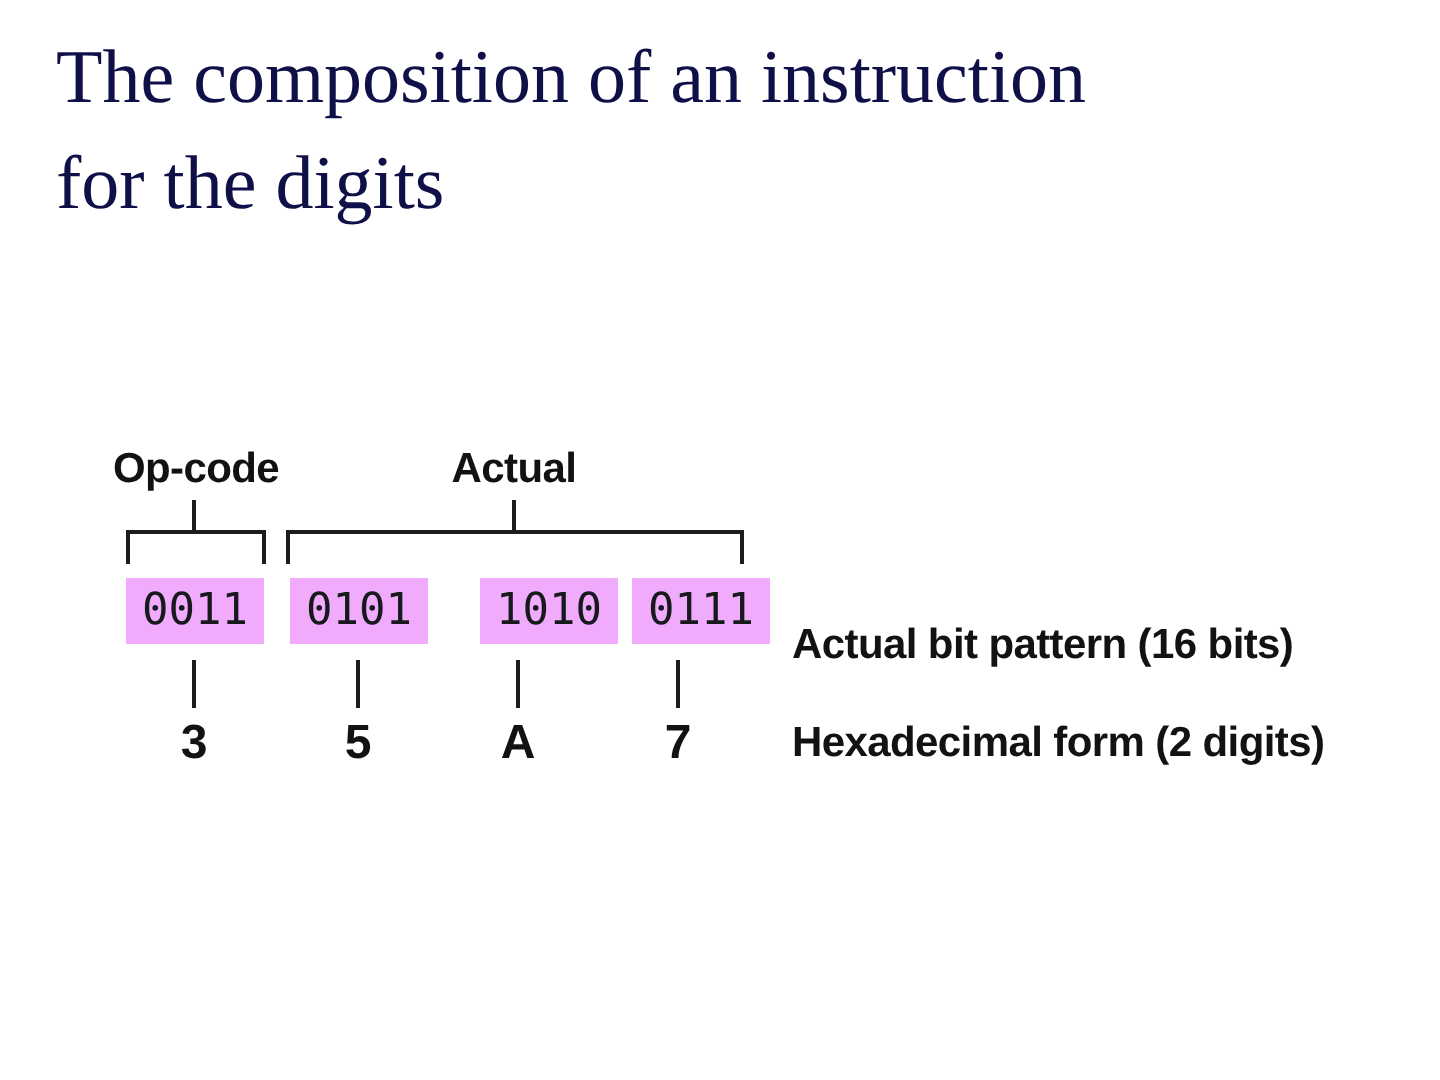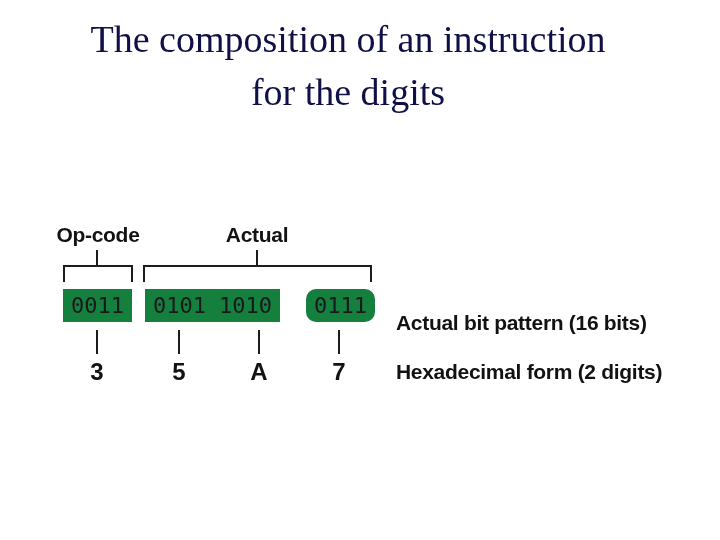--- a/index.html
+++ b/index.html
@@ -14,21 +14,20 @@
   
   .slide-title {
     position: absolute;
     left: 28px; top: 13px;
     width: 640px;
     font-family: "Liberation Serif", serif;
     font-size: 38px;
     line-height: 53px;
     font-weight: 400;
     color: #101048;
-    text-align: center;
   }
 
   
   .field-label {
     position: absolute;
     top: 222px;
     width: 120px;
     text-align: center;
     font-size: 21px;
     line-height: 26px;
@@ -57,31 +56,31 @@
     border-right: 2px solid #1c1c1c;
     box-sizing: border-box;
   }
   .bracket-opcode  { left: 63px;  width: 70px; }
   .bracket-operand { left: 143px; width: 229px; }
 
   
   .bitbox {
     position: absolute;
     top: 289px; height: 33px; width: 69px;
-    background: #15803d;
+    background: #f0abfc;
     text-align: center;
     line-height: 33px;
     font-family: "DejaVu Sans Mono", monospace;
     font-size: 22px;
     color: #17191c;
   }
   .b1 { left: 63px; }
   .b2 { left: 145px; }
-  .b3 { left: 211px; }
-  .b4 { left: 306px; border-radius: 10px; }
+  .b3 { left: 240px; }
+  .b4 { left: 316px; }
 
   
   .connector {
     position: absolute;
     top: 330px; height: 24px; width: 2px;
     background: #1c1c1c;
   }
   .c1 { left: 96px; }
   .c2 { left: 178px; }
   .c3 { left: 258px; }

